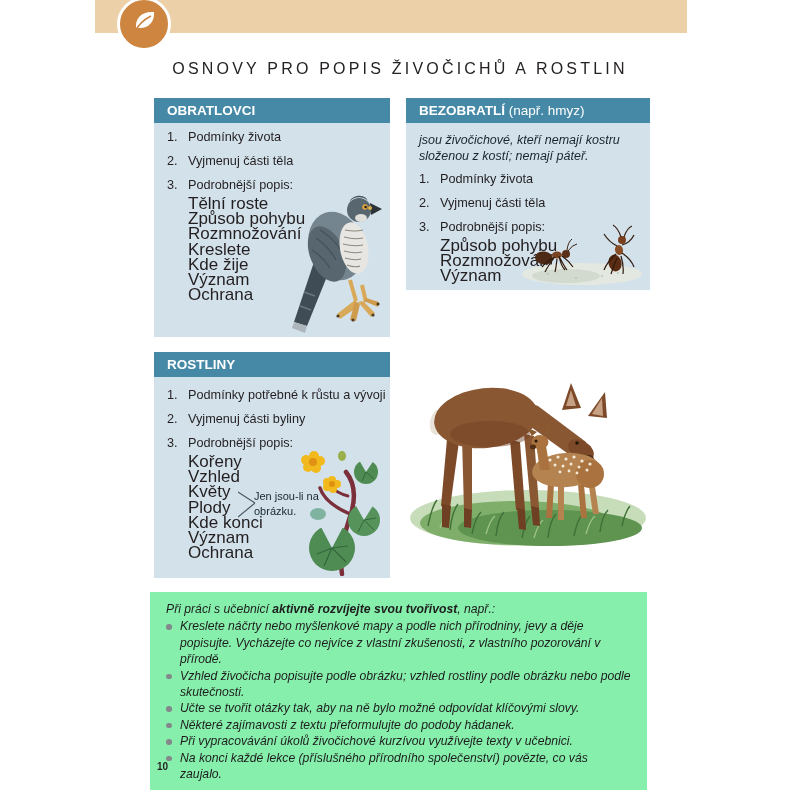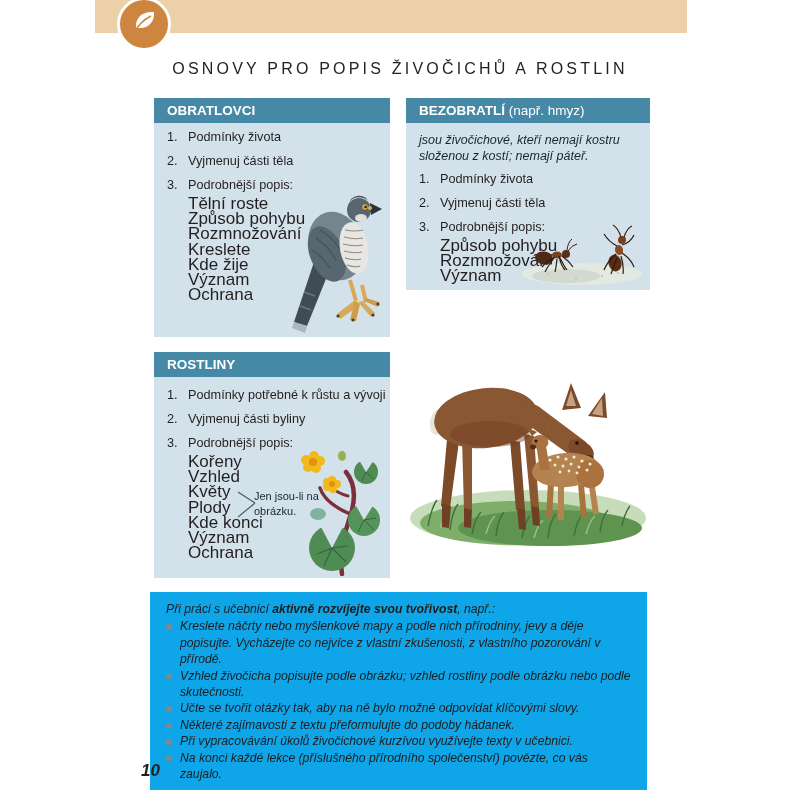--- a/index.html
+++ b/index.html
@@ -21,32 +21,32 @@
   .box-body { background:#d3e1eb; box-sizing:border-box; padding:6px 10px 8px 13px; position:relative; }
   .intro { font-style:italic; font-size:12.5px; line-height:15.5px; margin:4px 0 7px 0; color:#16272f; }
   .item { display:flex; font-size:12.7px; line-height:17px; margin-bottom:7px; }
   .item .num { width:21px; flex:0 0 21px; }
   .sub { margin-left:21px; font-size:17px; line-height:15.2px; margin-top:2px; }
   .sub div { white-space:nowrap; }
 
   .note-wrap { position:absolute; left:238px; top:487px; width:120px; }
   .note-text { position:absolute; left:16px; top:2px; width:78px; font-size:11px; line-height:14.5px; color:#16272f; }
 
-  .tips { position:absolute; left:150px; top:592px; width:497px; min-height:145px; background:#0ea5e9;
+  .tips { position:absolute; left:150px; top:592px; width:497px; min-height:145px; background:#86efac;
           box-sizing:border-box; padding:9px 14px 8px 16px; font-style:italic; font-size:12.2px;
           line-height:16.4px; color:#1d1d1d; }
   .tips .lead { margin-bottom:1px; }
   .tips .lead b { font-weight:bold; }
   .bullet-row { display:flex; }
   .bullet-dot { flex:0 0 14px; }
   .bullet-dot:before { content:""; display:block; width:5.5px; height:5.5px; border-radius:50%;
                        background:#85888a; margin-top:6px; }
   .bullet-text { flex:1; }
 
-  .pagenum { position:absolute; left:141px; top:761px; font-weight:bold; font-size:17px;font-style:italic; }
+  .pagenum { position:absolute; left:157px; top:761px; font-weight:bold; font-size:10px; }
 
   .illus { position:absolute; }
 </style>
 </head>
 <body>
 
 <div class="page">
 
   <div class="topbar"></div>
   <div class="logo">

